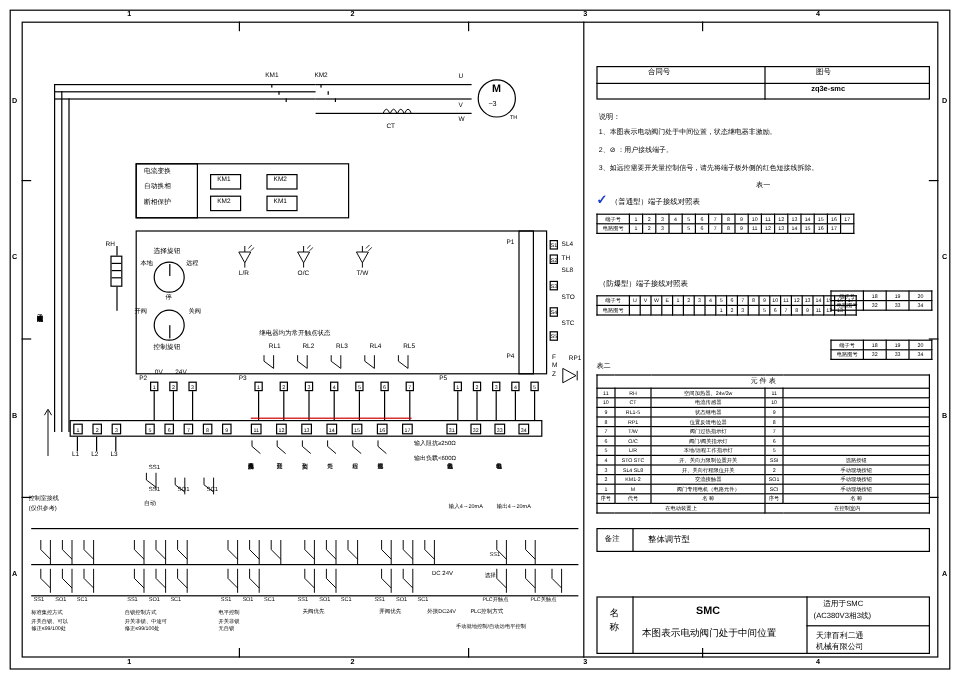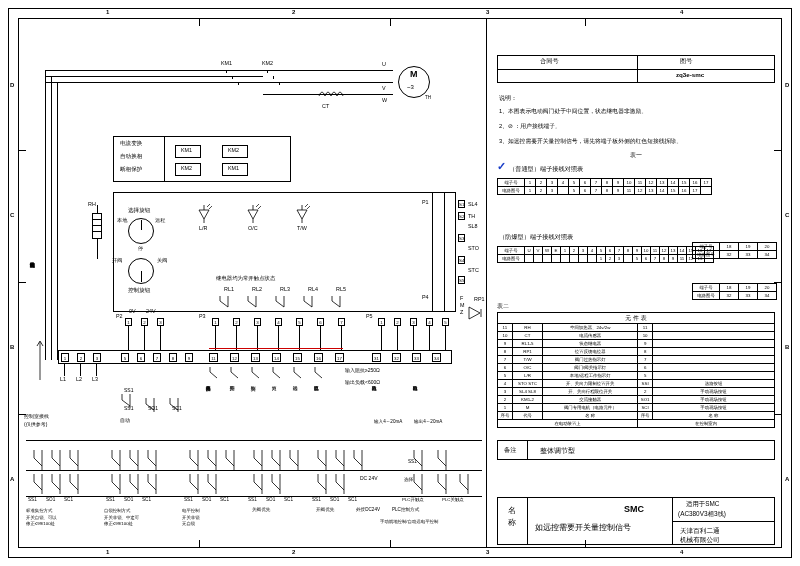--- a/index.html
+++ b/index.html
@@ -325,22 +325,22 @@
   <div class="box" style="left:497px;top:440px;width:278px;height:20px;"></div>
   <div class="ln v" style="left:527px;top:440px;height:20px;"></div>
   <div class="txt" style="left:504px;top:447px;font-size:6.2px;">备注</div>
   <div class="txt" style="left:540px;top:447px;font-size:7px;">整体调节型</div>
 
   <div class="box" style="left:497px;top:497px;width:278px;height:48px;"></div>
   <div class="ln v" style="left:527px;top:497px;height:48px;"></div>
   <div class="ln v" style="left:672px;top:497px;height:48px;"></div>
   <div class="ln h" style="left:672px;top:521px;width:103px;"></div>
   <div class="txt" style="left:508px;top:505px;font-size:8px;line-height:12px;">名<br>称</div>
-  <div class="txt b" style="left:580px;top:505px;font-size:9px;margin-left:44px;">SMC</div>
-  <div class="txt" style="left:535px;top:524px;font-size:8px;">如远控需要开关量控制信号</div>
+  <div class="txt b" style="left:580px;top:505px;font-size:9px;">SMC</div>
+  <div class="txt" style="left:535px;top:524px;font-size:8px;">本图表示电动阀门处于中间位置</div>
   <div class="txt" style="left:686px;top:501px;font-size:6.4px;">适用于SMC</div>
   <div class="txt" style="left:678px;top:511px;font-size:6.4px;">(AC380V3相3线)</div>
   <div class="txt" style="left:680px;top:526px;font-size:6.6px;line-height:9px;">天津百利二通<br>机械有限公司</div>
 
   <div class="ln h" style="left:45px;top:70px;width:218px;"></div>
   <div class="ln h" style="left:45px;top:76px;width:218px;"></div>
   <div class="ln h" style="left:45px;top:82px;width:218px;"></div>
   <div class="ln v" style="left:45px;top:70px;height:290px;"></div>
   <div class="ln v" style="left:51px;top:76px;height:284px;"></div>
   <div class="ln v" style="left:57px;top:82px;height:278px;"></div>

